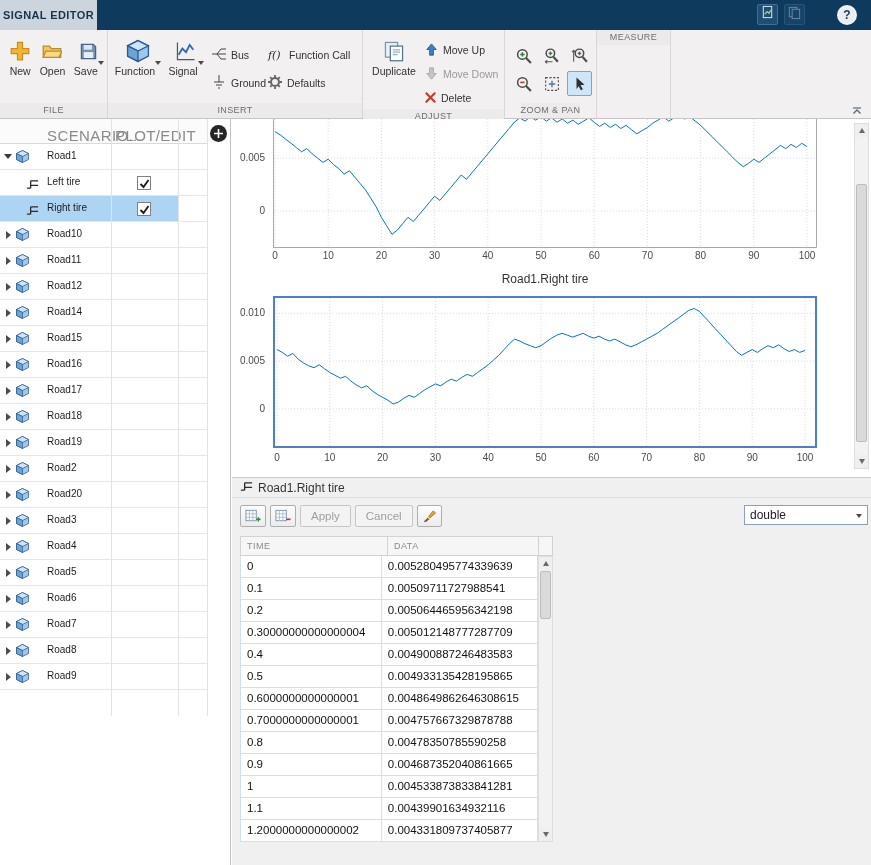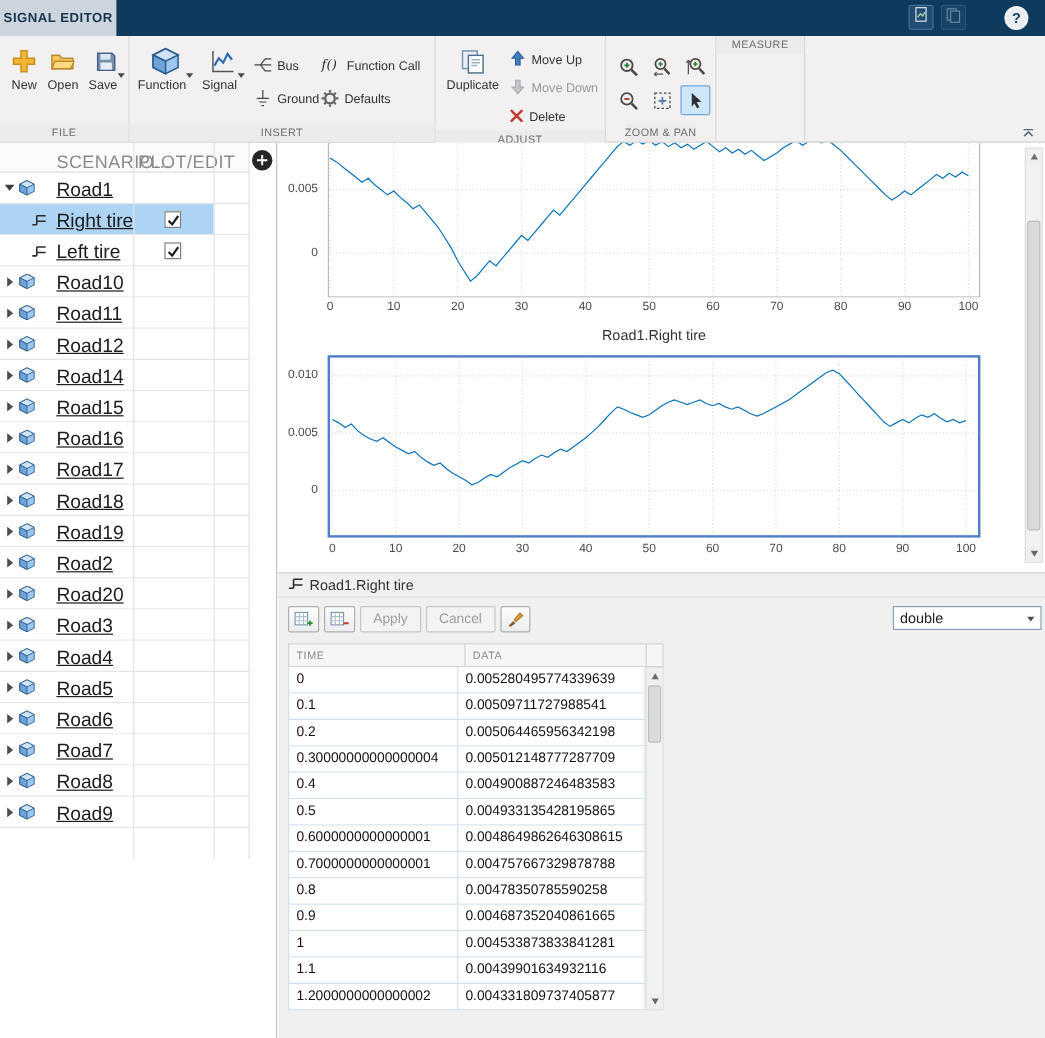--- a/index.html
+++ b/index.html
@@ -52,21 +52,21 @@
   #tree-rows { position:absolute; top:25px; left:0; width:208px; }
   .trow { position:relative; height:26px; border-bottom:1px solid #e6e6e6; background:#fff; }
   .trow .hl { display:none; position:absolute; left:0; top:0; width:178px; height:100%; background:#aed4f4; }
   .trow.selected .hl { display:block; }
   .exp { position:absolute; z-index:1; }
   .exp-open { left:4px; top:10px; width:0; height:0; border-left:4px solid transparent; border-right:4px solid transparent; border-top:5px solid #3c3c3c; }
   .exp-closed { left:6px; top:9px; width:0; height:0; border-top:4px solid transparent; border-bottom:4px solid transparent; border-left:5px solid #4c4c4c; }
   .ticon { position:absolute; top:5px; z-index:1; }
   .ticon.cube { left:15px; }
   .ticon.sig { left:26px; top:7px; }
-  .tname { position:absolute; left:47px; top:6px; font-size:16px; color:#1c1c1c; z-index:1;text-decoration:underline; }
+  .tname { position:absolute; left:47px; top:6px; font-size:10px; color:#1c1c1c; z-index:1; }
   .tcheck { position:absolute; left:137px; top:6px; width:14px; height:14px; background:#fff; border:1px solid #808080; z-index:1;
       display:flex; align-items:center; justify-content:center; }
   .vguide { position:absolute; top:0; width:1px; height:597px; background:#e3e3e3; }
   #add-btn { position:absolute; left:210px; top:6px; width:17px; height:17px; border-radius:50%; background:#262626;
       display:flex; align-items:center; justify-content:center; }
 
   
   #main { position:absolute; top:119px; left:232px; right:0; bottom:0; background:#fff; }
   #plot-region { position:absolute; top:0; left:0; right:0; height:358px; background:#fff;padding-left:18px; }
   #plot-top { position:absolute; left:41px; top:0; }
@@ -368,43 +368,43 @@
       <svg width="15" height="15" viewBox="0 0 20 20">
               <path d="M10 2l8 4v8l-8 4-8-4V6z" fill="#9ec7ef" stroke="#2b5d8f"></path>
               <path d="M10 2l8 4-8 4-8-4z" fill="#cfe4f8" stroke="#2b5d8f"></path>
               <path d="M10 10v8l-8-4V6z" fill="#6ea3d8" stroke="#2b5d8f"></path>
             </svg>
     </span>
 
     <span class="tname">Road1</span>
 
   </div>
-        <div class="trow selected">
-    <span class="hl"></span>
+        <div class="trow">
 
     <span class="ticon sig">
       <svg width="13" height="13" viewBox="0 0 14 14">
               <path d="M1 11h4M5 11V3M5 3h8M5 8h8" stroke="#2b2b2b" stroke-width="1.4" fill="none"></path>
             </svg>
     </span>
-    <span class="tname">Right tire</span>
+    <span class="tname">Left tire</span>
     <span class="tcheck">
       <svg width="11" height="11" viewBox="0 0 11 11">
               <path d="M1.5 6l3 3 5-7" stroke="#1a1a1a" stroke-width="1.8" fill="none"></path>
             </svg>
     </span>
   </div>
-        <div class="trow">
+        <div class="trow selected">
+    <span class="hl"></span>
 
     <span class="ticon sig">
       <svg width="13" height="13" viewBox="0 0 14 14">
               <path d="M1 11h4M5 11V3M5 3h8M5 8h8" stroke="#2b2b2b" stroke-width="1.4" fill="none"></path>
             </svg>
     </span>
-    <span class="tname">Left tire</span>
+    <span class="tname">Right tire</span>
     <span class="tcheck">
       <svg width="11" height="11" viewBox="0 0 11 11">
               <path d="M1.5 6l3 3 5-7" stroke="#1a1a1a" stroke-width="1.8" fill="none"></path>
             </svg>
     </span>
   </div>
         <div class="trow">
 
     <span class="exp exp-closed"></span>
     <span class="ticon cube">

